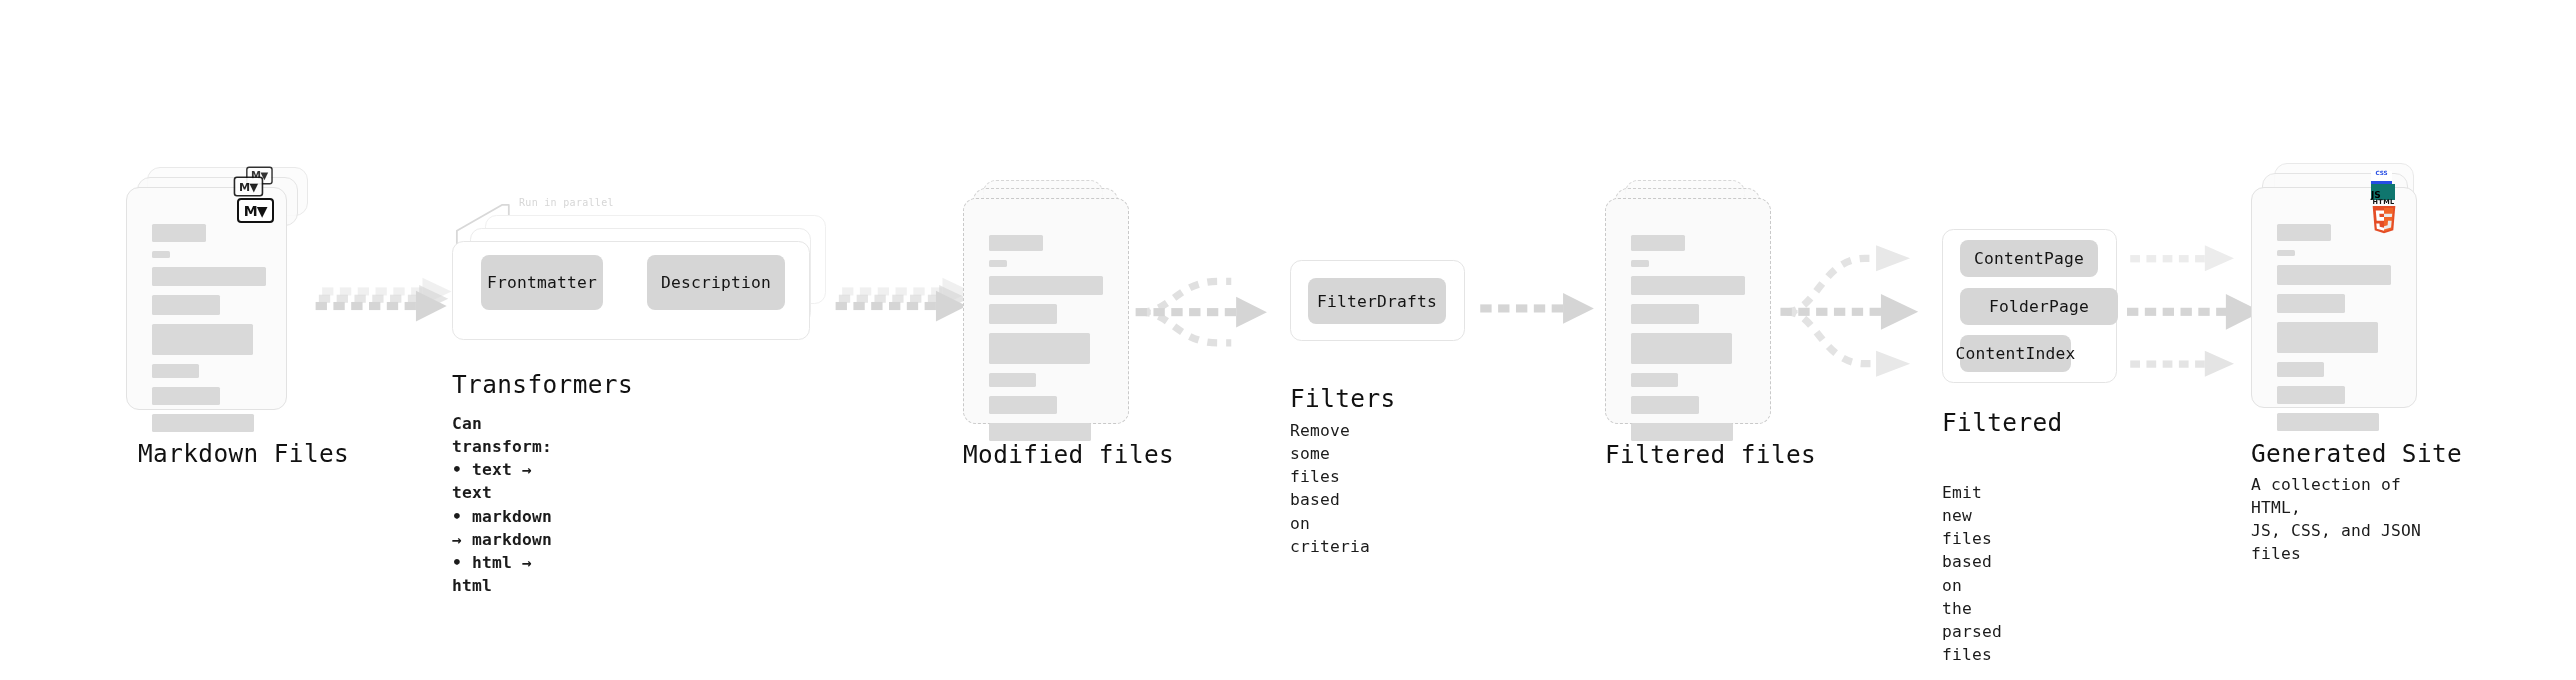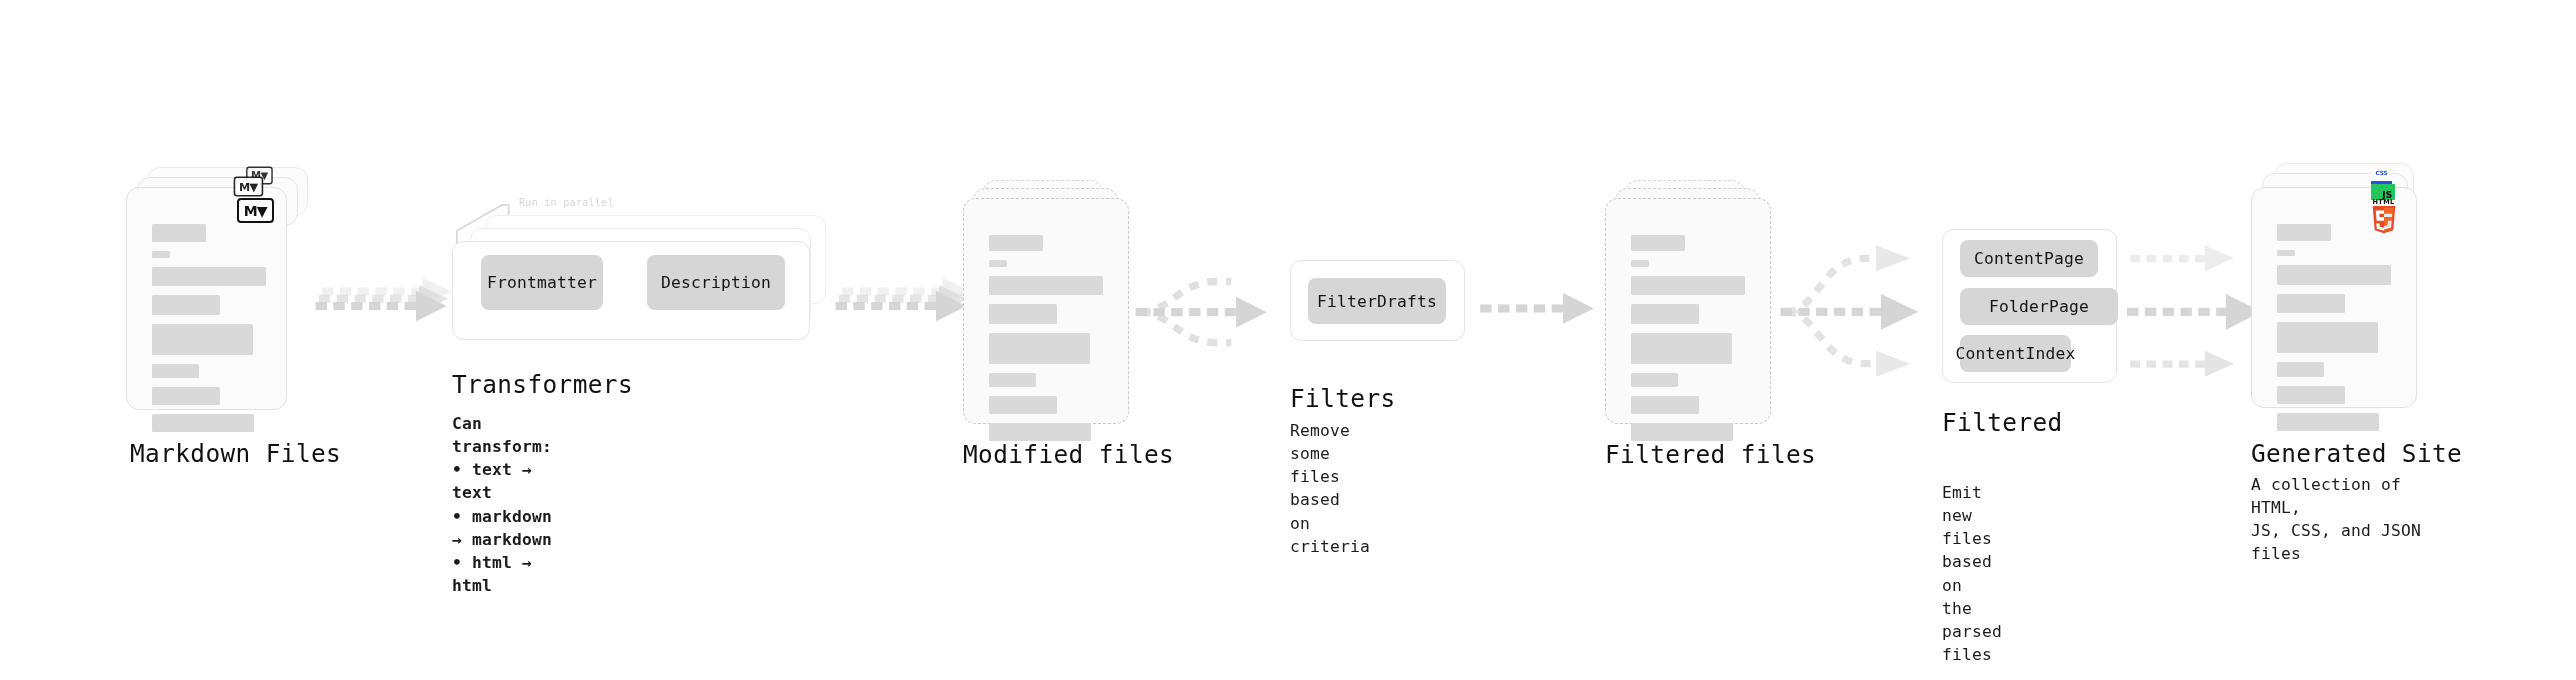--- a/index.html
+++ b/index.html
@@ -67,24 +67,24 @@
   .css-badge{
     width:21px;height:9.8px;
     background:#fff;
     border-bottom:3.3px solid #264de4;
     font-family:"DejaVu Sans","Liberation Sans",sans-serif;
     font-size:5.7px;font-weight:700;color:#264de4;
     display:flex;align-items:flex-start;justify-content:center;
     line-height:1;
   }
   .js-badge{
-    width:23.6px;height:16.3px;background:#22c55e;
+    width:23.6px;height:16.3px;background:#0f766e;
     font-family:"DejaVu Sans","Liberation Sans",sans-serif;
     font-size:9px;font-weight:700;color:#000;
-    display:flex;align-items:flex-end;justify-content:flex-end;
+    display:flex;align-items:flex-end;justify-content:flex-start;
     padding:0 2.4px 0.8px 0;box-sizing:border-box;line-height:1;
   }
   .html5-badge{
     width:31px;height:36px;position:relative;
     display:flex;flex-direction:column;align-items:center;
   }
   .html5-badge .h5-word{
     font-family:"DejaVu Sans","Liberation Sans",sans-serif;
     font-size:6.5px;font-weight:700;color:#111;letter-spacing:0.4px;line-height:1;
     margin-bottom:0.8px;
@@ -138,21 +138,21 @@
           <div class="sk" style="width:47px;height:14.6px;"></div>
           <div class="sk" style="width:68px;height:18px;"></div>
           <div class="sk" style="width:102px;height:18px;"></div>
         </div>
       </div>
 
       <div class="badge md-badge" style="left:115px;top:-4.1px;transform:scale(.72);opacity:.85;">M▼</div>
       <div class="badge md-badge" style="left:104px;top:6.5px;transform:scale(.8);opacity:.9;">M▼</div>
       <div class="badge md-badge" style="left:111px;top:31px;">M▼</div>
     </div>
-    <div class="stage-title" style="position:absolute;left:4px;top:272px;">Markdown Files</div>
+    <div class="stage-title" style="position:absolute;left:12px;top:272px;">Markdown Files</div>
   </div>
 
   <svg class="ovl" style="left:309px;top:268px;" width="154" height="89" viewBox="0 0 190 110">
     <g fill="#d5d5d5">
       <g opacity="0.35" transform="translate(8,-18)">
         <rect x="8" y="42" width="14" height="10"></rect>
           <rect x="30" y="42" width="14" height="10"></rect>
         <rect x="52" y="42" width="14" height="10"></rect>
           <rect x="74" y="42" width="14" height="10"></rect>
         <rect x="96" y="42" width="14" height="10"></rect>

